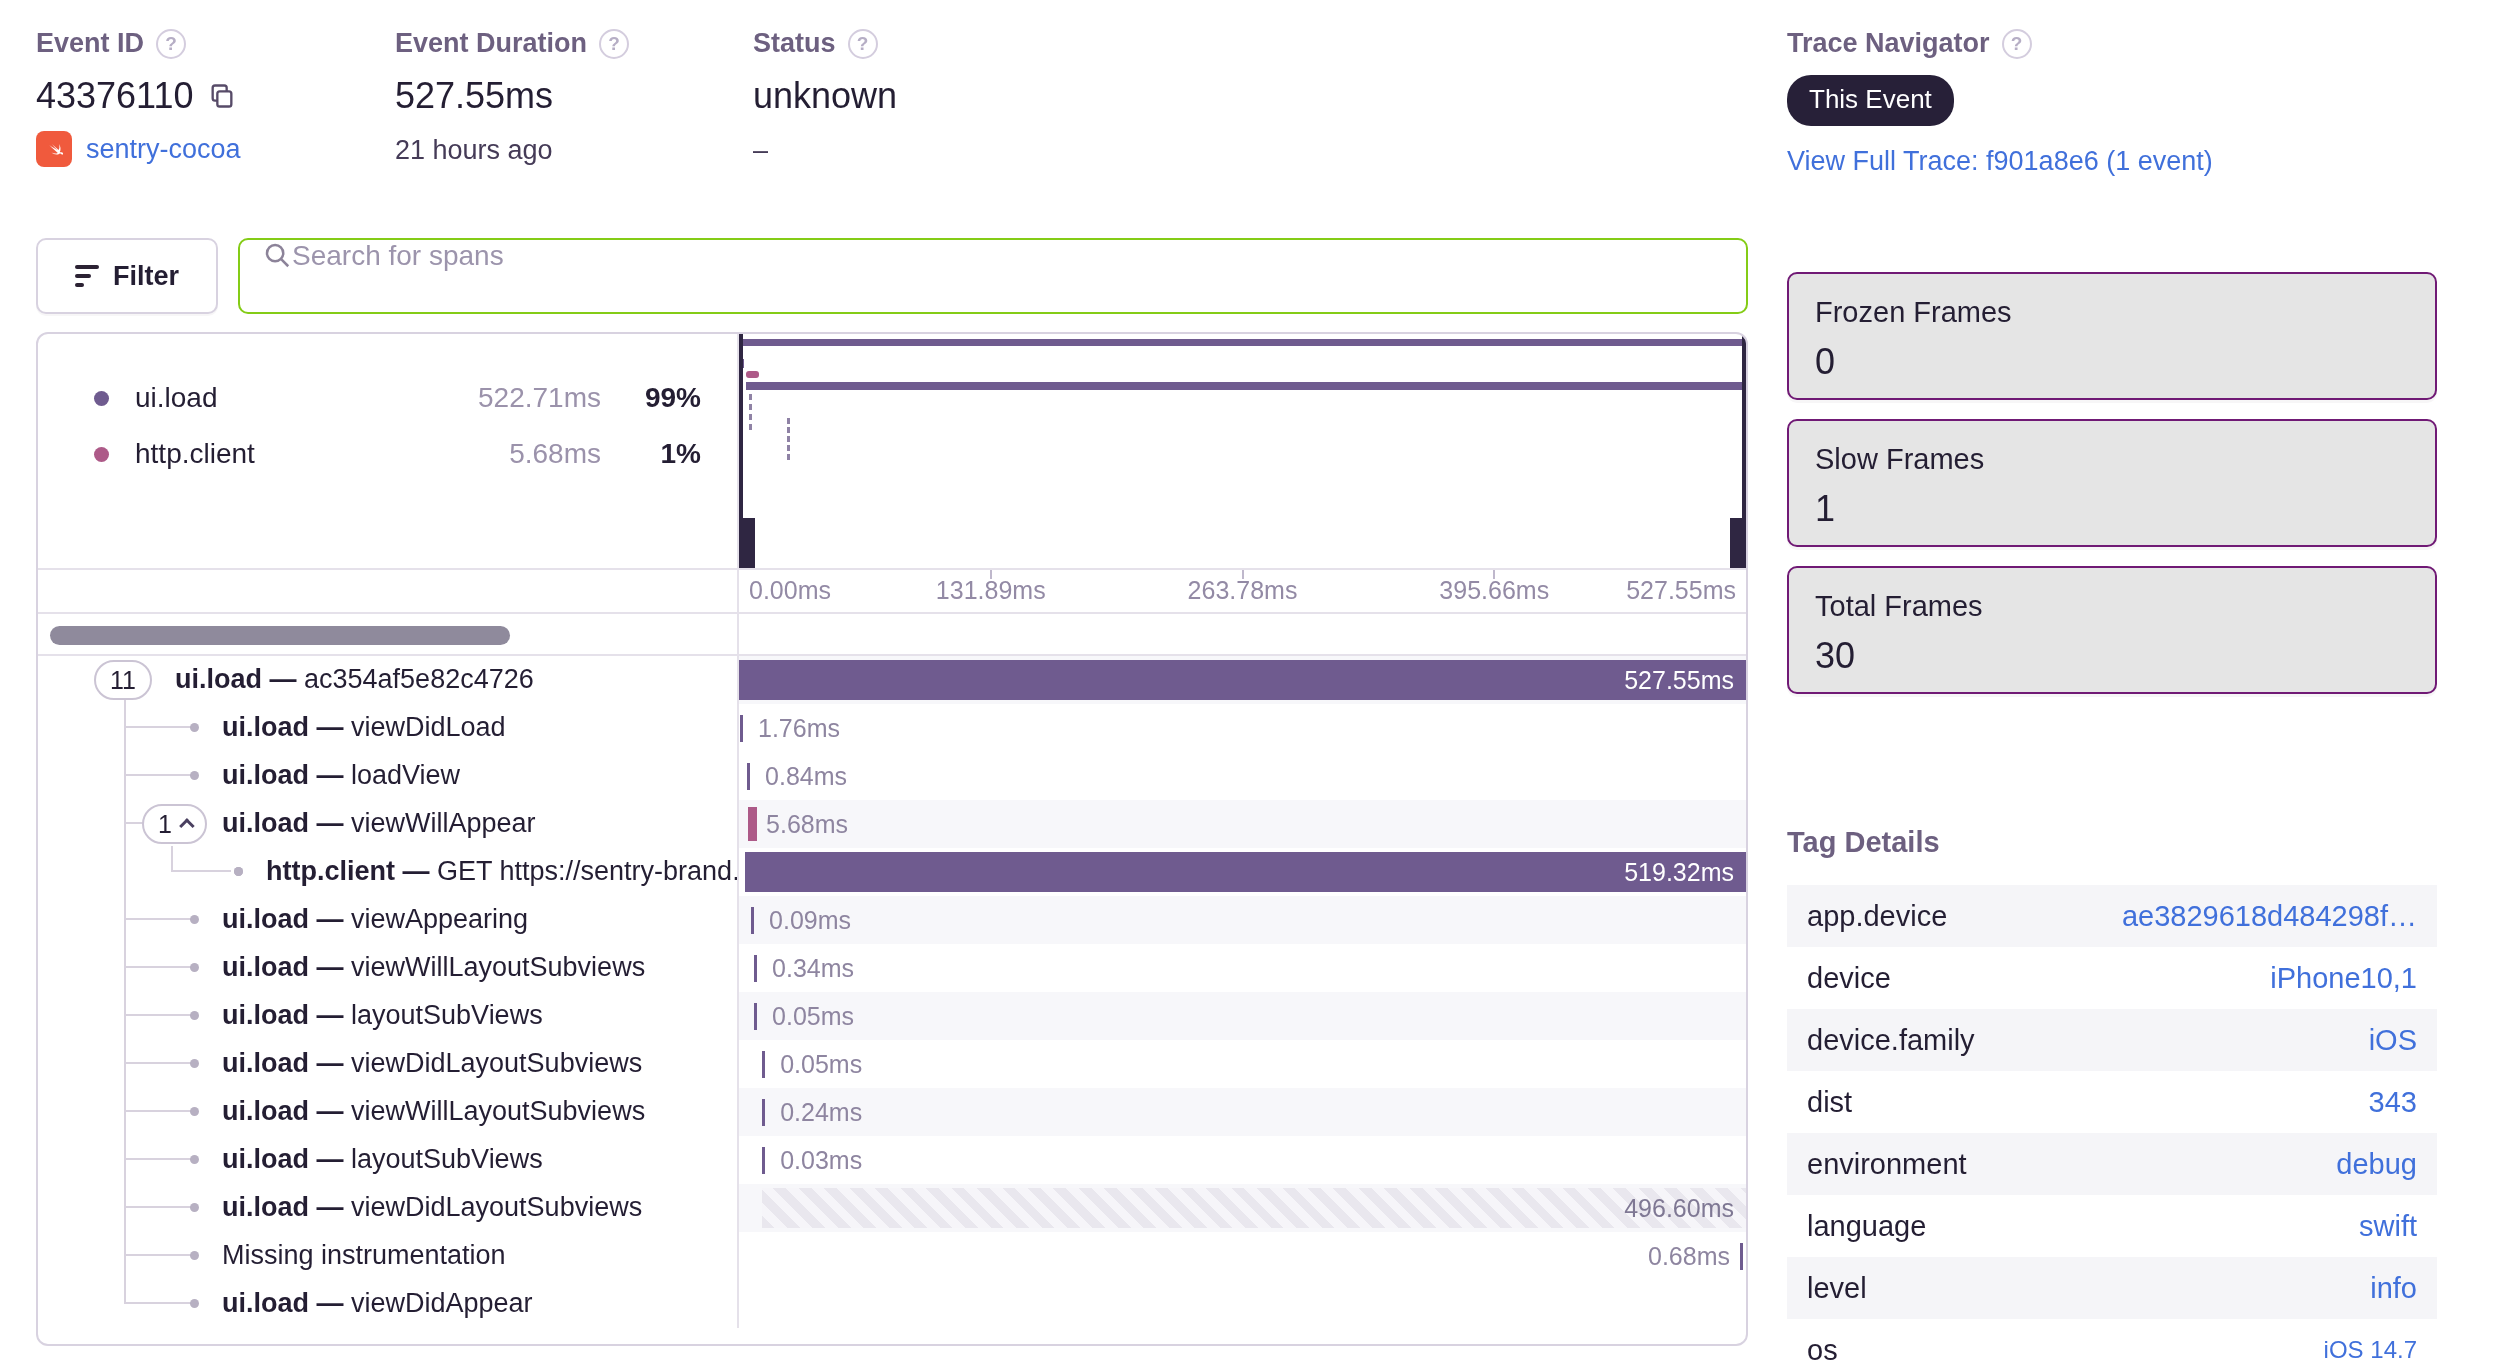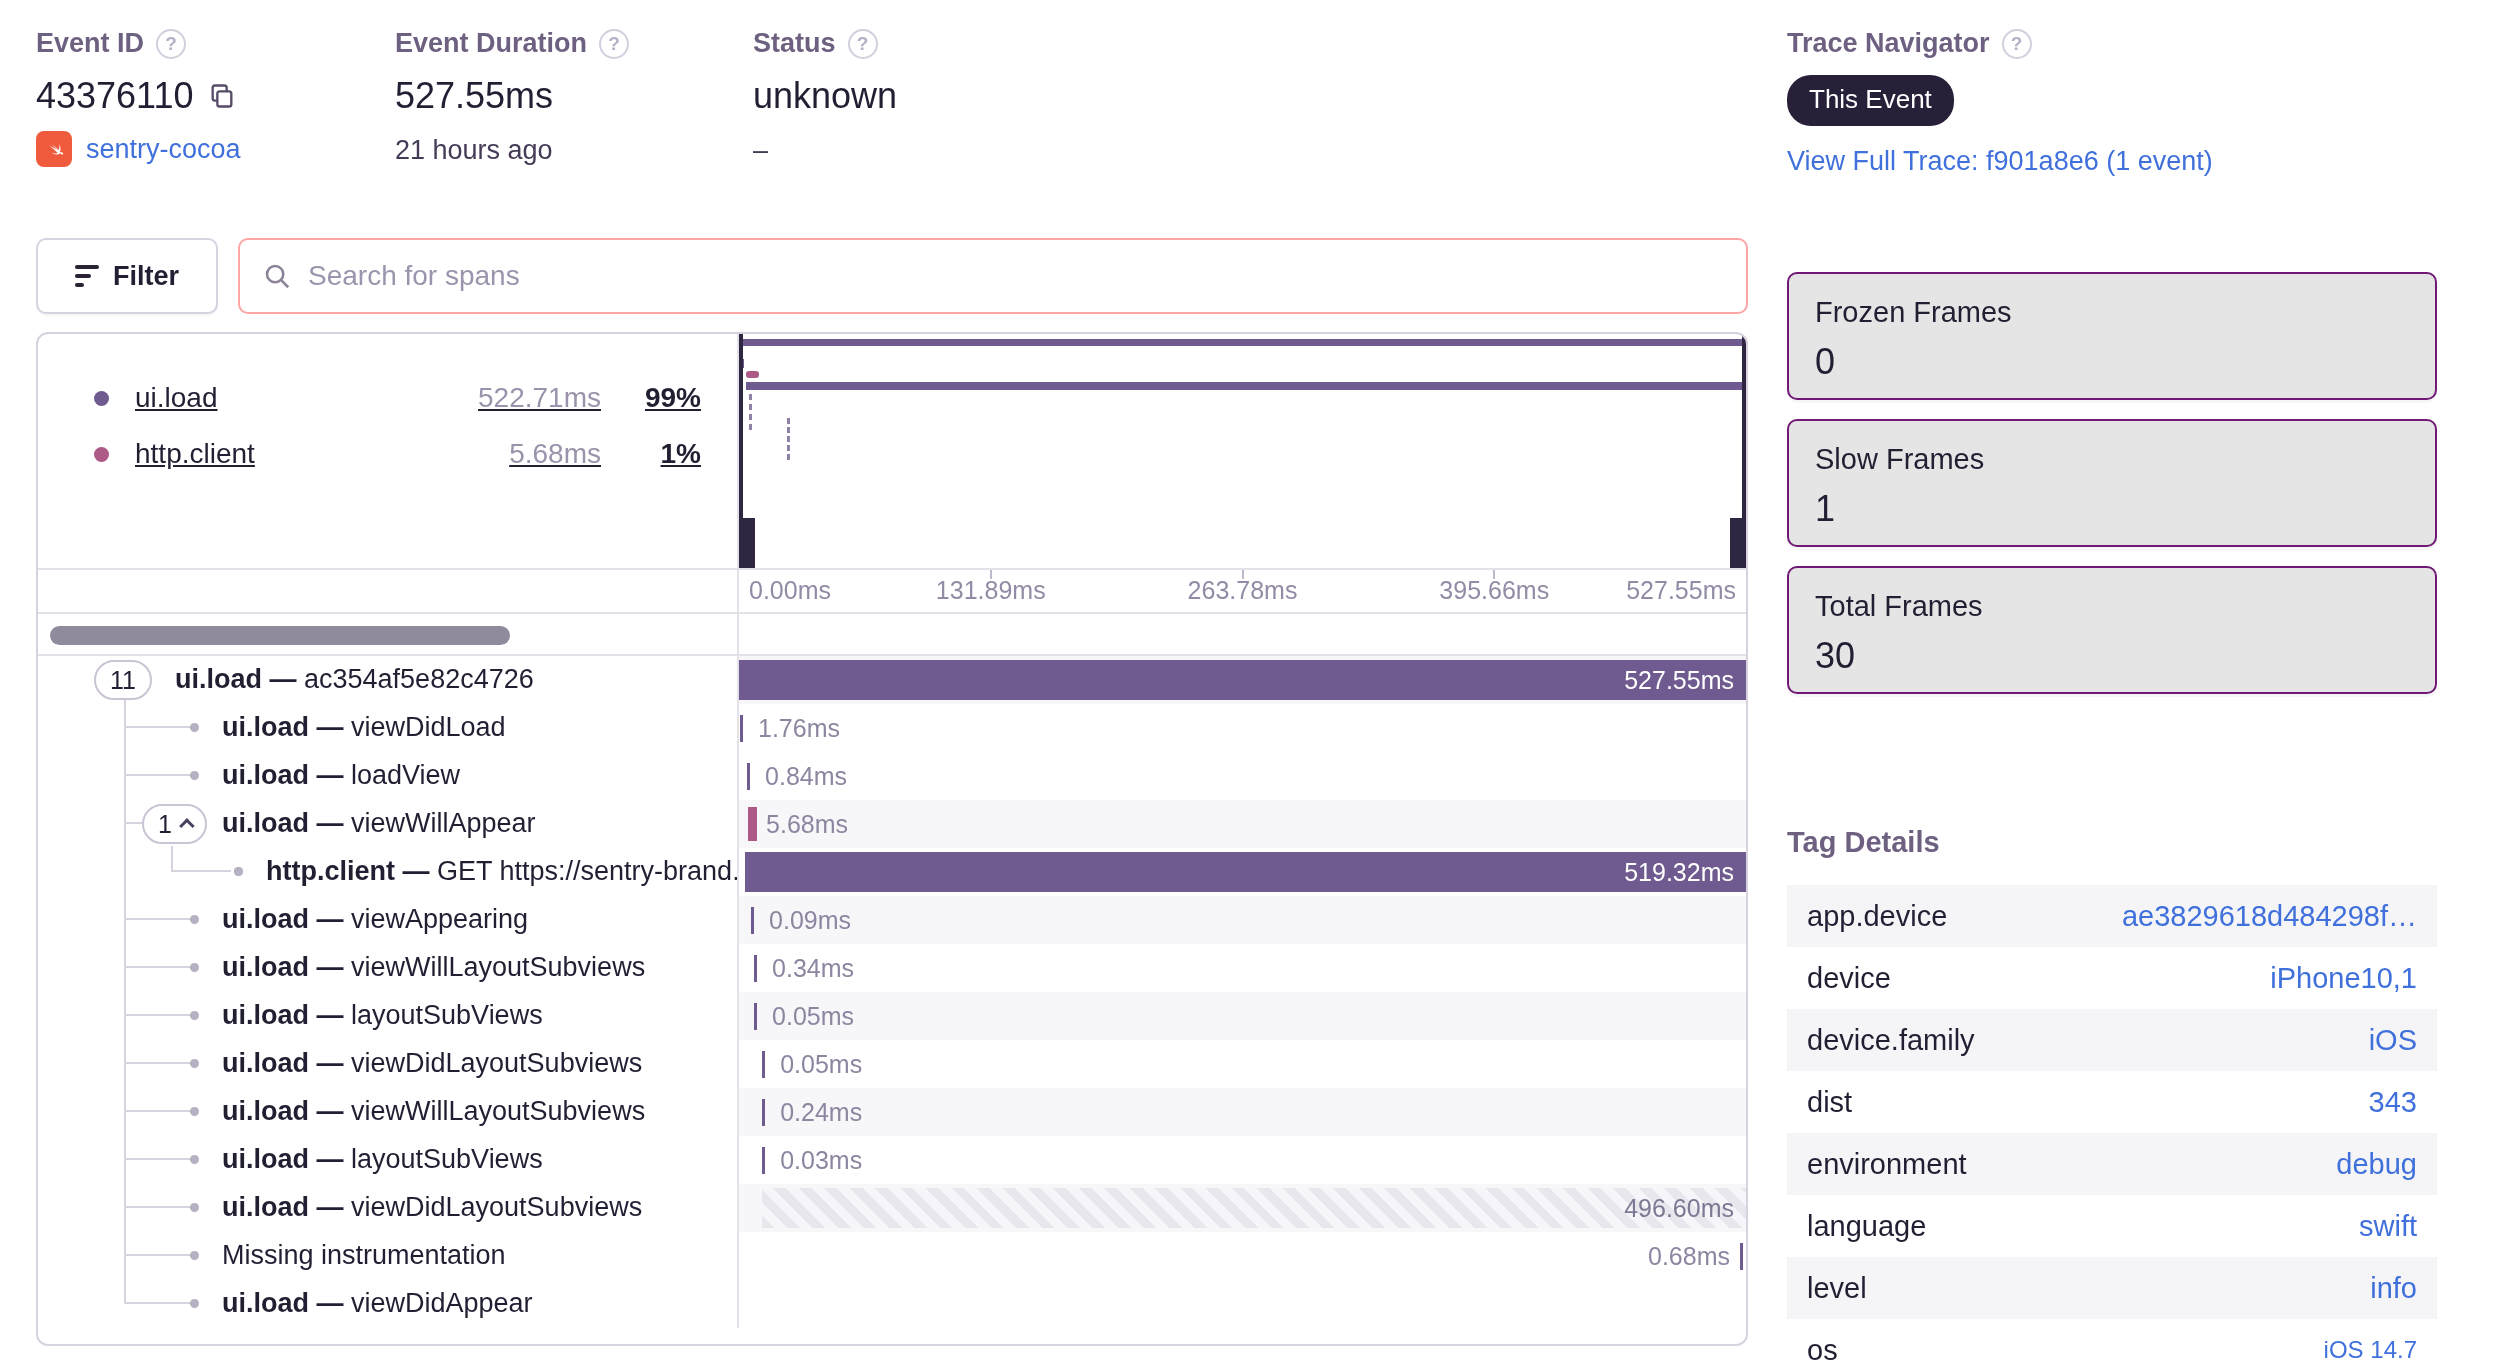--- a/index.html
+++ b/index.html
@@ -25,31 +25,31 @@
 
   
   .toolbar { position:absolute; top:238px; left:36px; width:1712px; height:76px; display:flex; gap:20px; }
   .filter-btn { width:182px; height:76px; background:#fff; border:2px solid #d8d2e0; border-radius:10px;
     display:flex; align-items:center; justify-content:center; gap:14px; cursor:pointer;
     box-shadow:0 2px 0 rgba(43,34,51,.04); }
   .filter-icon { display:flex; flex-direction:column; gap:5px; align-items:flex-start; }
   .filter-icon i { display:block; height:4px; background:#2b2233; border-radius:2px; }
   .filter-icon i:nth-child(1){width:24px;} .filter-icon i:nth-child(2){width:16px;} .filter-icon i:nth-child(3){width:9px;}
   .filter-btn span { font-size:27px; font-weight:700; color:#241e33; }
-  .search-box { flex:1; height:76px; background:#fff; border:2px solid #fca5a5; border-radius:10px;
-    display:flex; align-items:center; padding:0 22px; gap:16px; }
+  .search-box { flex:1; height:76px; background:#fff; border:2px solid #84cc16; border-radius:10px;
+    display:flex; align-items:flex-start; padding:0 22px; }
   .search-box input { border:none; outline:none; flex:1; font-size:28px; color:#241e33;
     font-family:"Liberation Sans", sans-serif; background:transparent; }
   .search-box input::placeholder { color:#9c94ac; }
 
   
   .panel { position:absolute; top:332px; left:36px; width:1712px; height:1014px;
     border:2px solid #d8d2e0; border-radius:12px; background:#fff; overflow:hidden; }
   .panel-top { display:flex; height:234px; }
-  .legend-cell { width:701px; border-right:2px solid #e5e1ea; padding:36px 36px 0 56px;text-decoration:underline; }
+  .legend-cell { width:701px; border-right:2px solid #e5e1ea; padding:36px 36px 0 56px; }
   .legend-row { display:flex; align-items:center; height:56px; }
   .legend-dot { width:15px; height:15px; border-radius:50%; margin-right:26px; }
   .legend-name { font-size:28px; color:#241e33; flex:1; }
   .legend-dur { font-size:28px; color:#9b92ab; width:170px; text-align:right; }
   .legend-pct { font-size:28px; color:#241e33; font-weight:700; width:100px; text-align:right; }
 
   .minimap { position:relative; flex:1; }
   .mm-bar { position:absolute; background:#6f5b8f; }
   .mm-dash { position:absolute; border-left:3px dashed #8f82a5; width:0; }
   .mm-handle-line { position:absolute; top:0; bottom:0; width:4px; background:#2f2642; }

